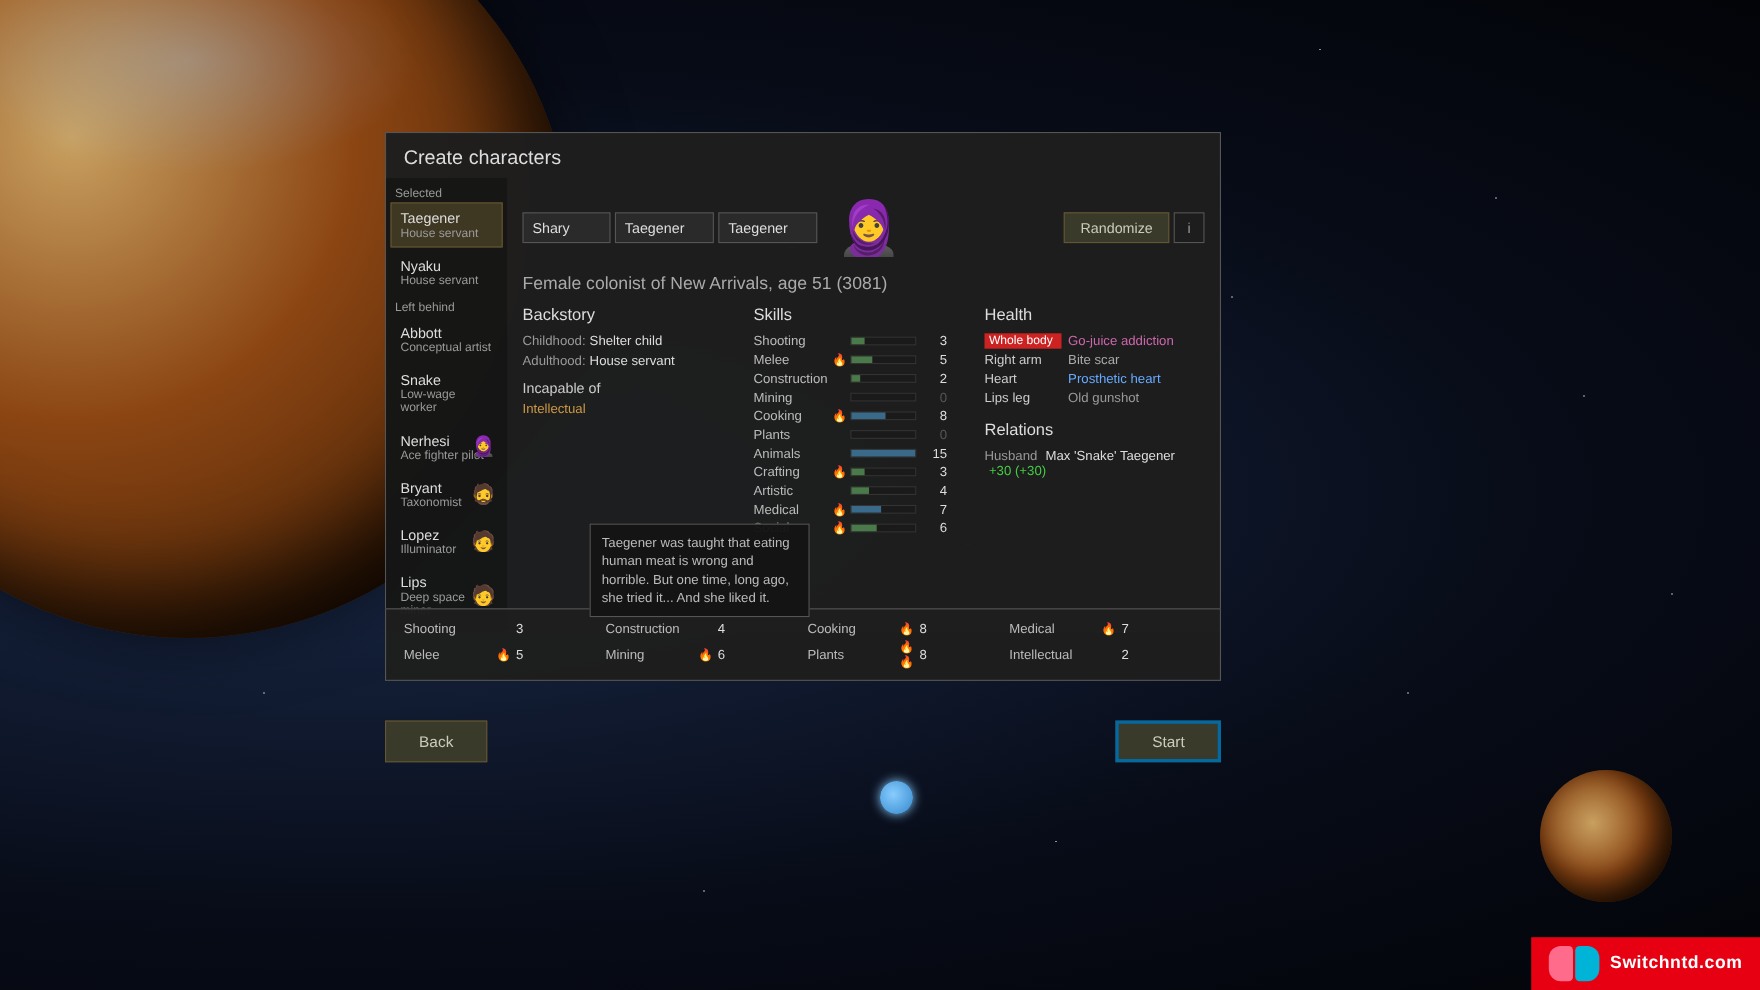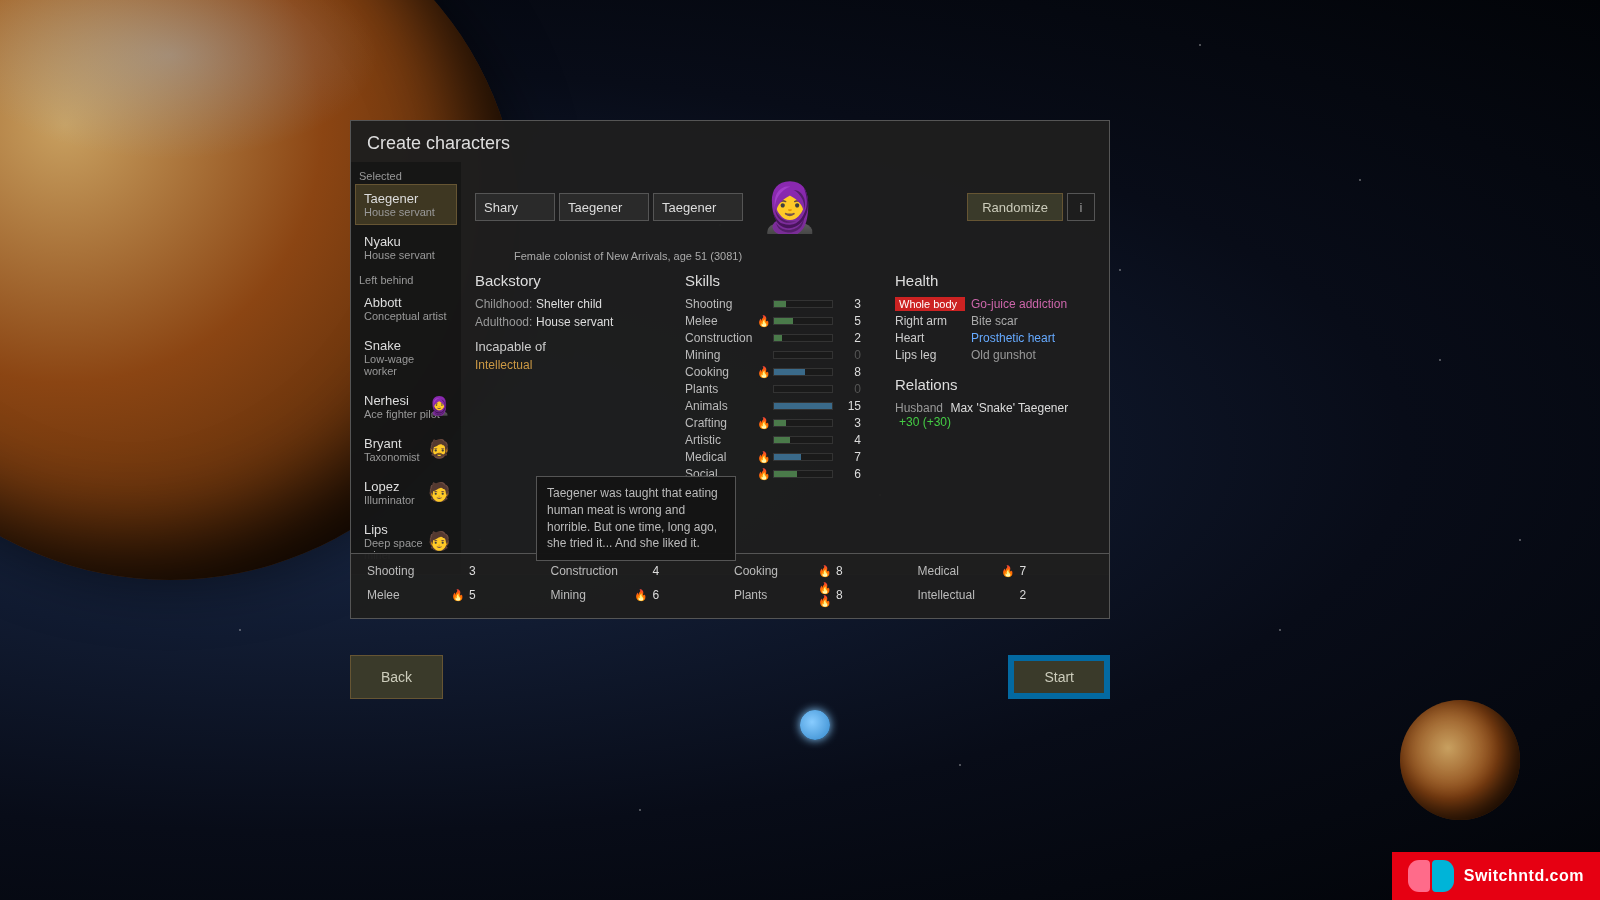--- a/index.html
+++ b/index.html
@@ -212,24 +212,23 @@
       background: transparent;
       border: 1px solid #555;
       color: #999;
       width: 28px;
       height: 28px;
       cursor: pointer;
       font-size: 13px;
     }
 
     .char-description {
-      font-size: 11px;
+      font-size: 16px;
       color: #aaa;
       margin-bottom: 10px;
-      margin-left: 39px;
     }
 
     
     .content-grid {
       display: grid;
       grid-template-columns: 1fr 1fr 1fr;
       gap: 17px 10px;
     }
 
     .section-title {
@@ -407,21 +406,21 @@
       background: #3a3a2a;
       border: 1px solid #665533;
       color: #ccb;
       padding: 8px 30px;
       cursor: pointer;
       font-size: 14px;
     }
 
     .btn-start {
       background: #3a3a2a;
-      border: 6px solid #0369a1;
+      border: 3px solid #0369a1;
       color: #ccb;
       padding: 8px 30px;
       cursor: pointer;
       font-size: 14px;
     }
 
     
     .switch-badge {
       position: absolute;
       right: 0;

